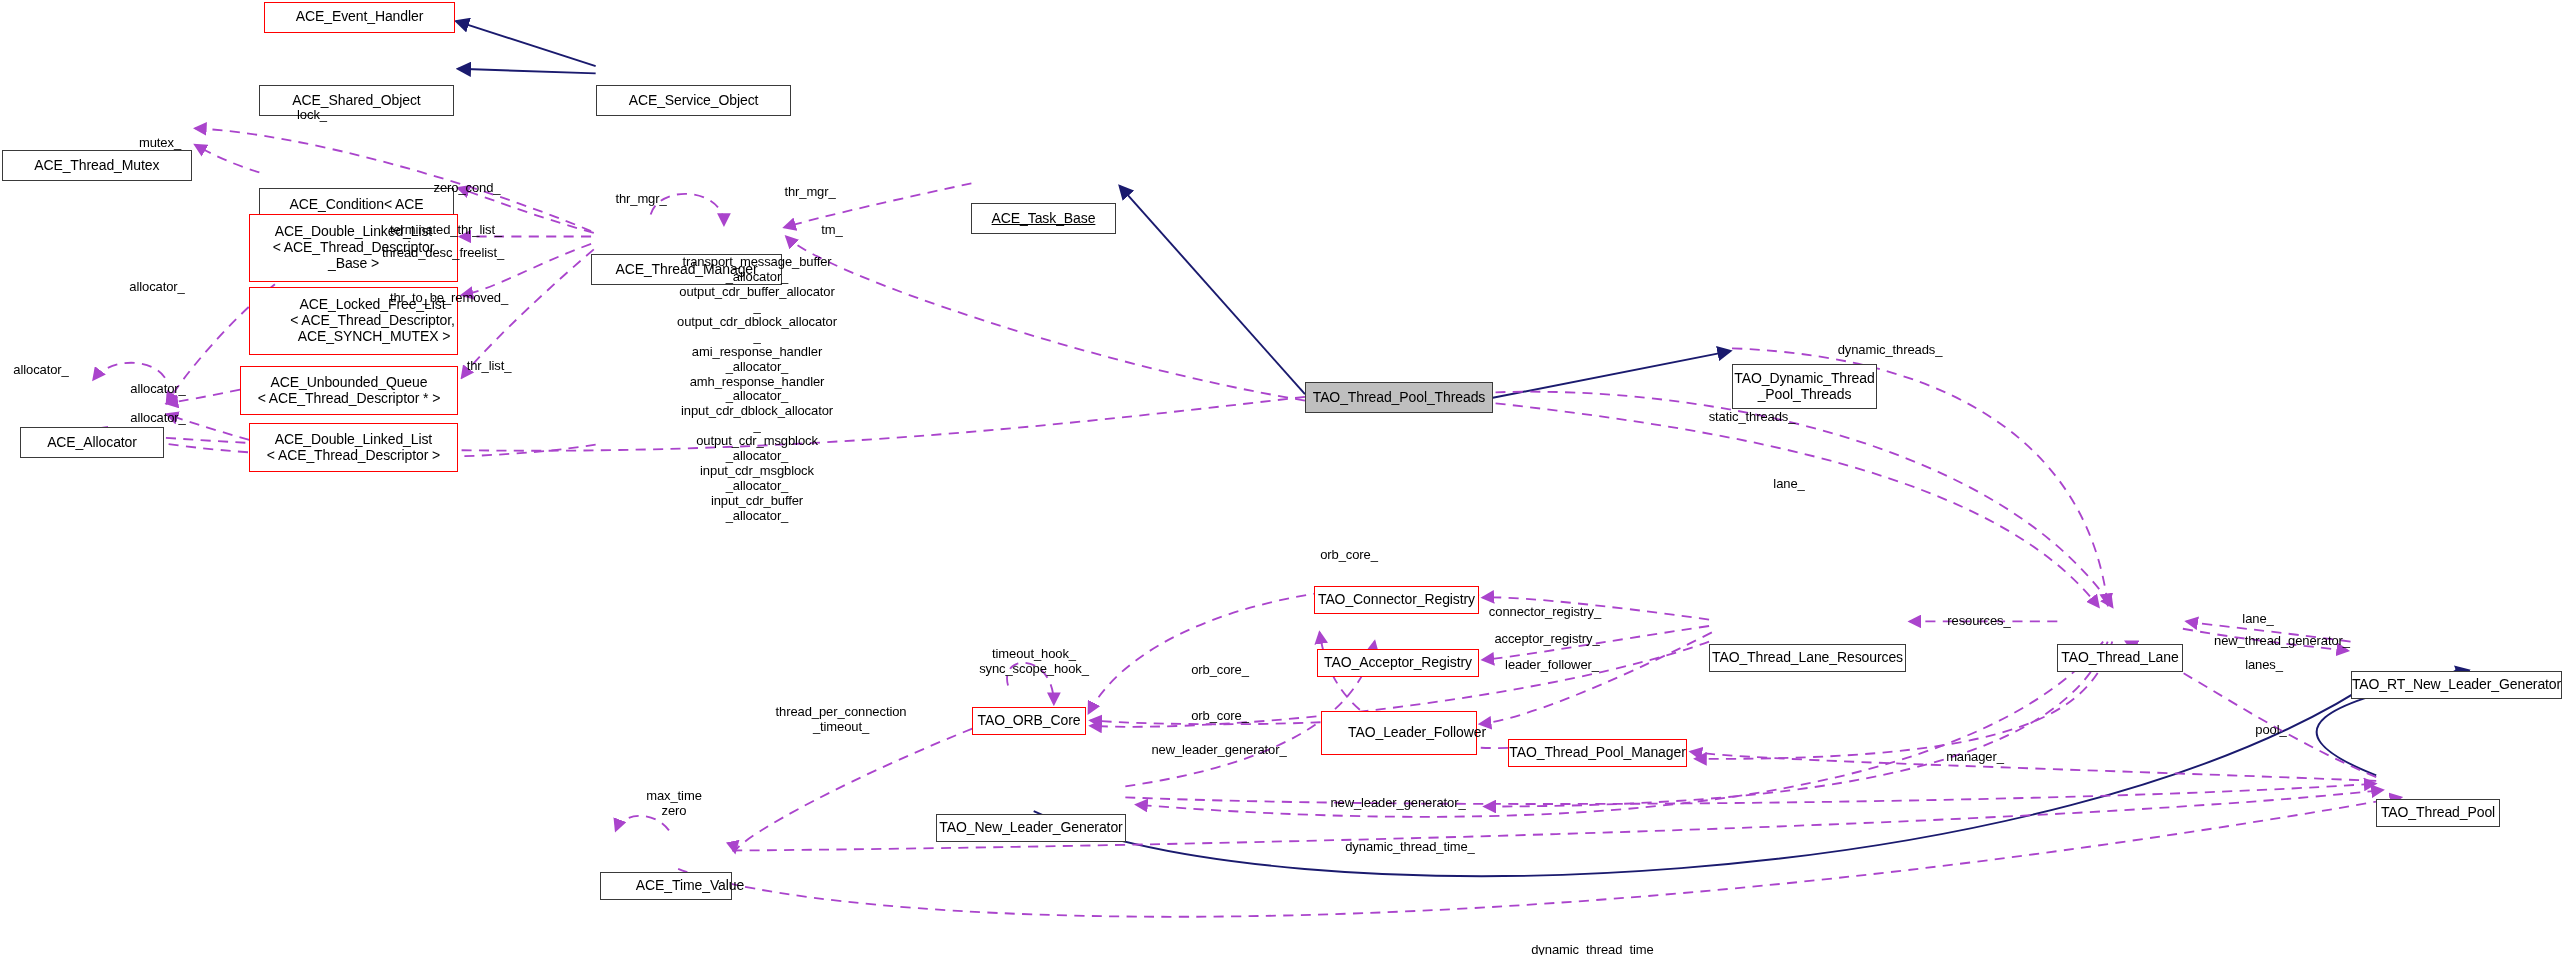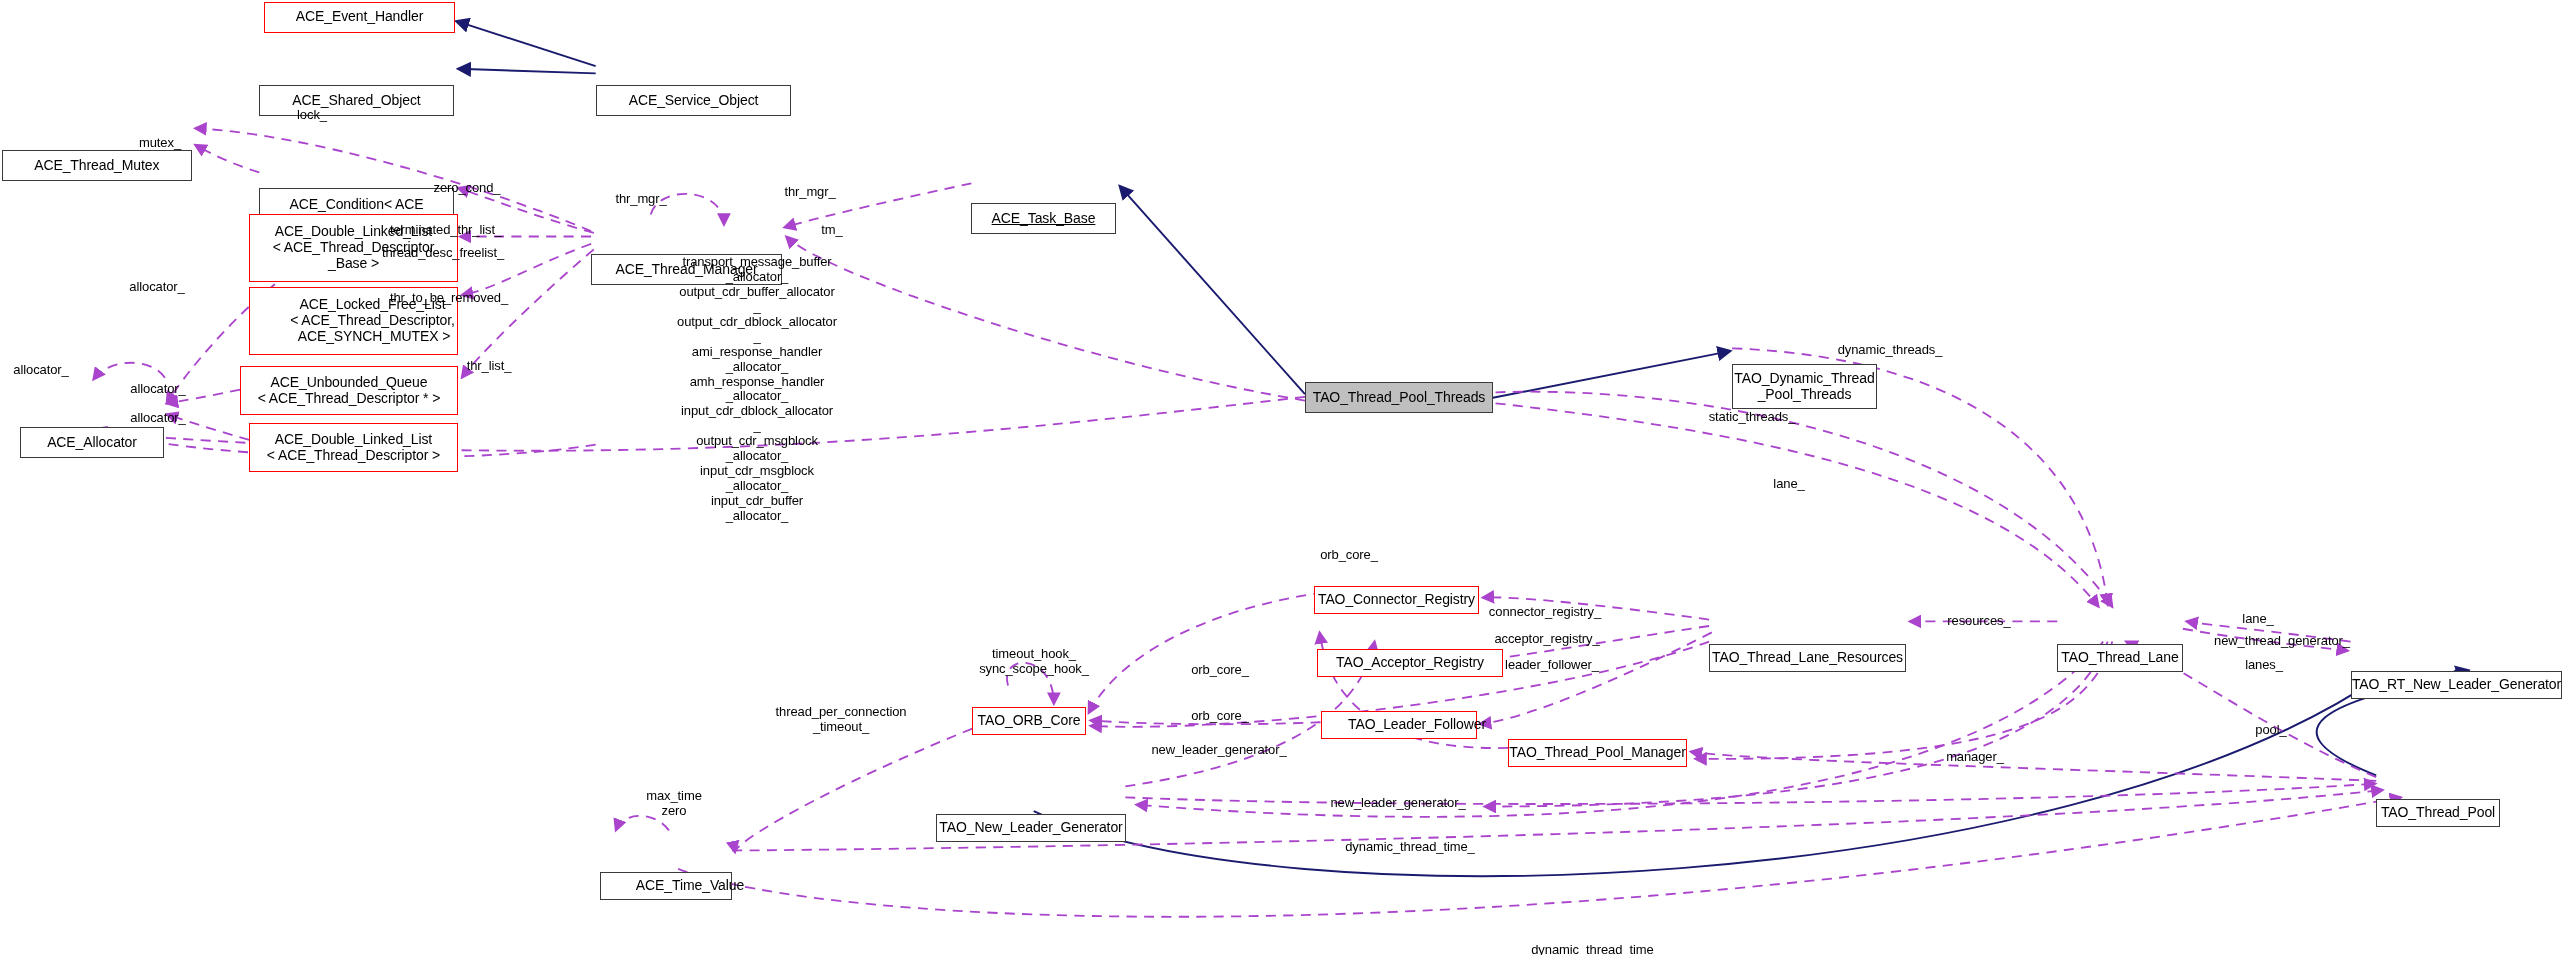--- a/index.html
+++ b/index.html
@@ -122,22 +122,22 @@
 &lt; ACE_Thread_Descriptor * &gt;</div>
       <div class="node red" style="left: 249px; top: 423px; width: 209px; height: 49px;">ACE_Double_Linked_List
 &lt; ACE_Thread_Descriptor &gt;</div>
       <div class="node black" style="left: 20px; top: 394px; width: 144px; height: 31px;">ACE_Allocator</div>
       <div class="node black" style="left: 591px; top: 221px; width: 191px; height: 31px;">ACE_Thread_Manager</div>
       <div class="node black" style="left: 971px; top: 170px; width: 145px; height: 31px; text-decoration: underline;">ACE_Task_Base</div>
       <div class="node current" style="left: 1305px; top: 382px; width: 188px; height: 31px;">TAO_Thread_Pool_Threads</div>
       <div class="node black" style="left: 1732px; top: 331px; width: 145px; height: 45px;">TAO_Dynamic_Thread
 _Pool_Threads</div>
       <div class="node red" style="left: 1314px; top: 586px; width: 165px; height: 28px;">TAO_Connector_Registry</div>
-      <div class="node red" style="left: 1317px; top: 649px; width: 186px; height: 28px;">TAO_Acceptor_Registry</div>
-      <div class="node red" style="left: 1321px; top: 711px; width: 156px; height: 28px; padding-left: 36px;">TAO_Leader_Follower</div>
+      <div class="node red" style="left: 1317px; top: 649px; width: 162px; height: 28px;">TAO_Acceptor_Registry</div>
+      <div class="node red" style="left: 1321px; top: 711px; width: 156px; height: 44px; padding-left: 36px;">TAO_Leader_Follower</div>
       <div class="node red" style="left: 972px; top: 707px; width: 114px; height: 28px;">TAO_ORB_Core</div>
       <div class="node black" style="left: 1709px; top: 611px; width: 197px; height: 28px;">TAO_Thread_Lane_Resources</div>
       <div class="node black" style="left: 2057px; top: 611px; width: 126px; height: 28px;">TAO_Thread_Lane</div>
       <div class="node black" style="left: 2351px; top: 638px; width: 211px; height: 28px;">TAO_RT_New_Leader_Generator</div>
       <div class="node red" style="left: 1508px; top: 739px; width: 179px; height: 28px;">TAO_Thread_Pool_Manager</div>
       <div class="node black" style="left: 936px; top: 781px; width: 190px; height: 28px;">TAO_New_Leader_Generator</div>
       <div class="node black" style="left: 2376px; top: 766px; width: 124px; height: 28px;">TAO_Thread_Pool</div>
       <div class="node black" style="left: 600px; top: 839px; width: 132px; height: 28px; padding-left: 48px;">ACE_Time_Value</div>
     </div>
   <div id="label-layer">

